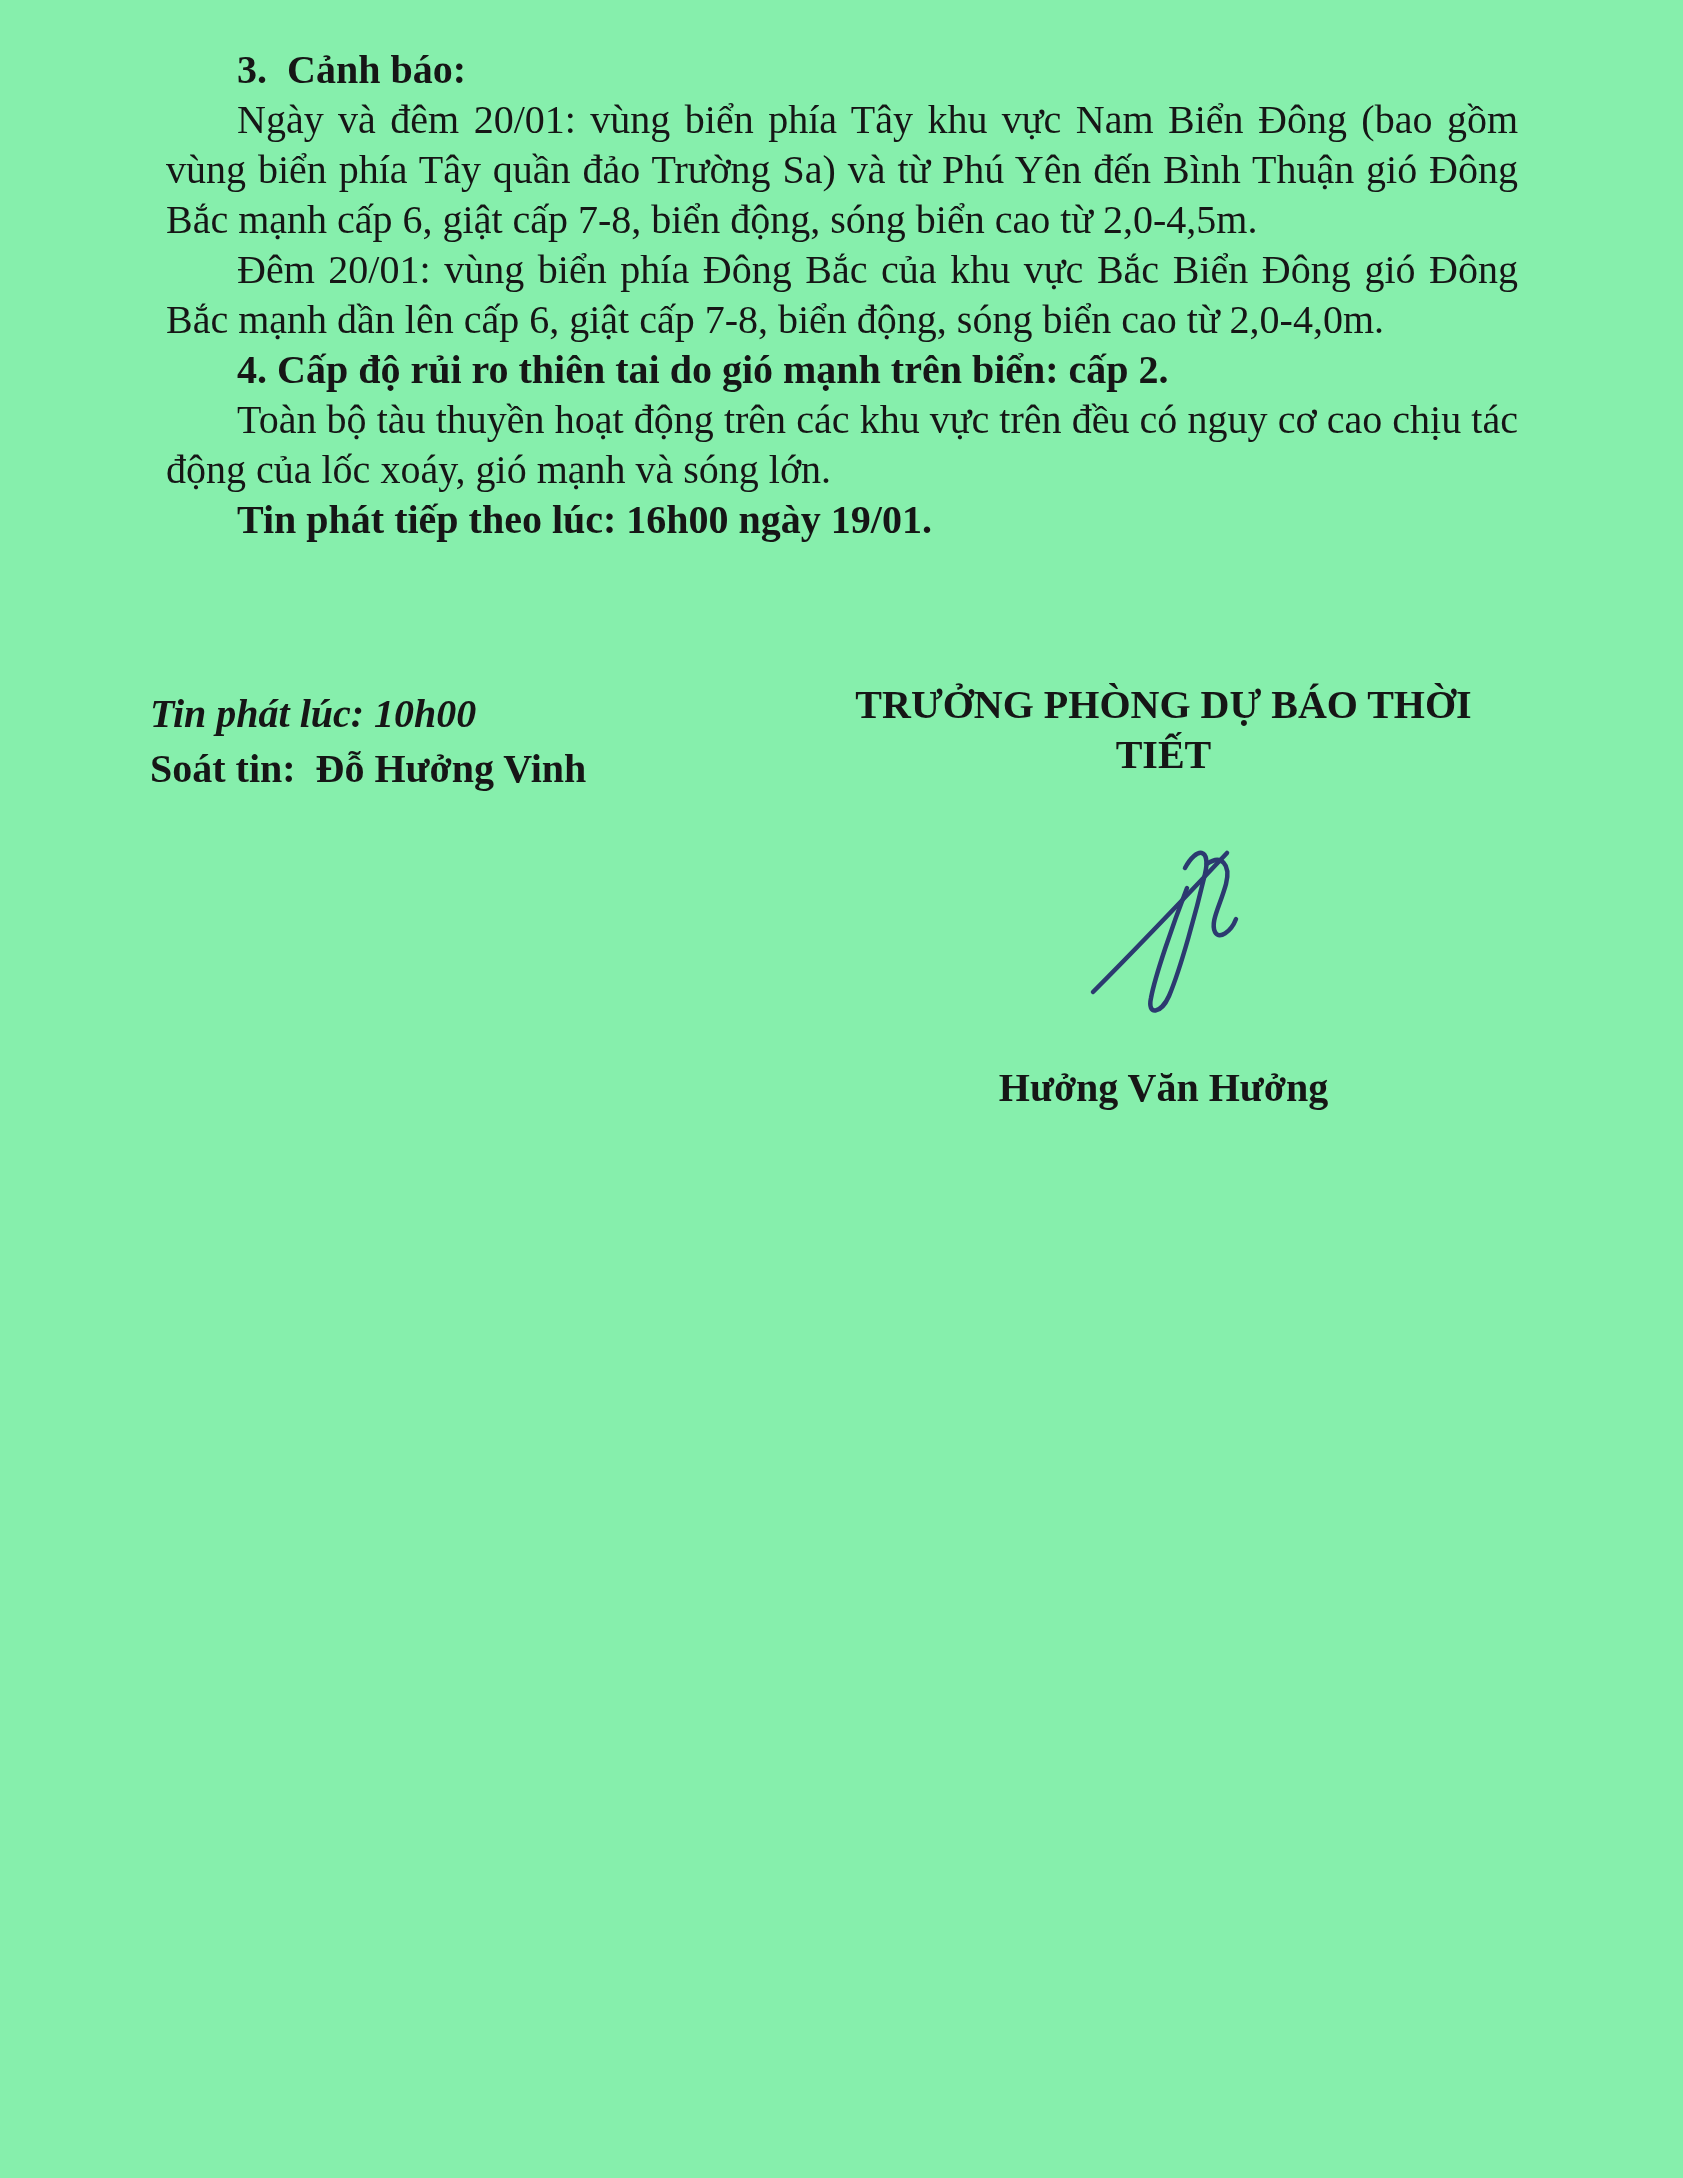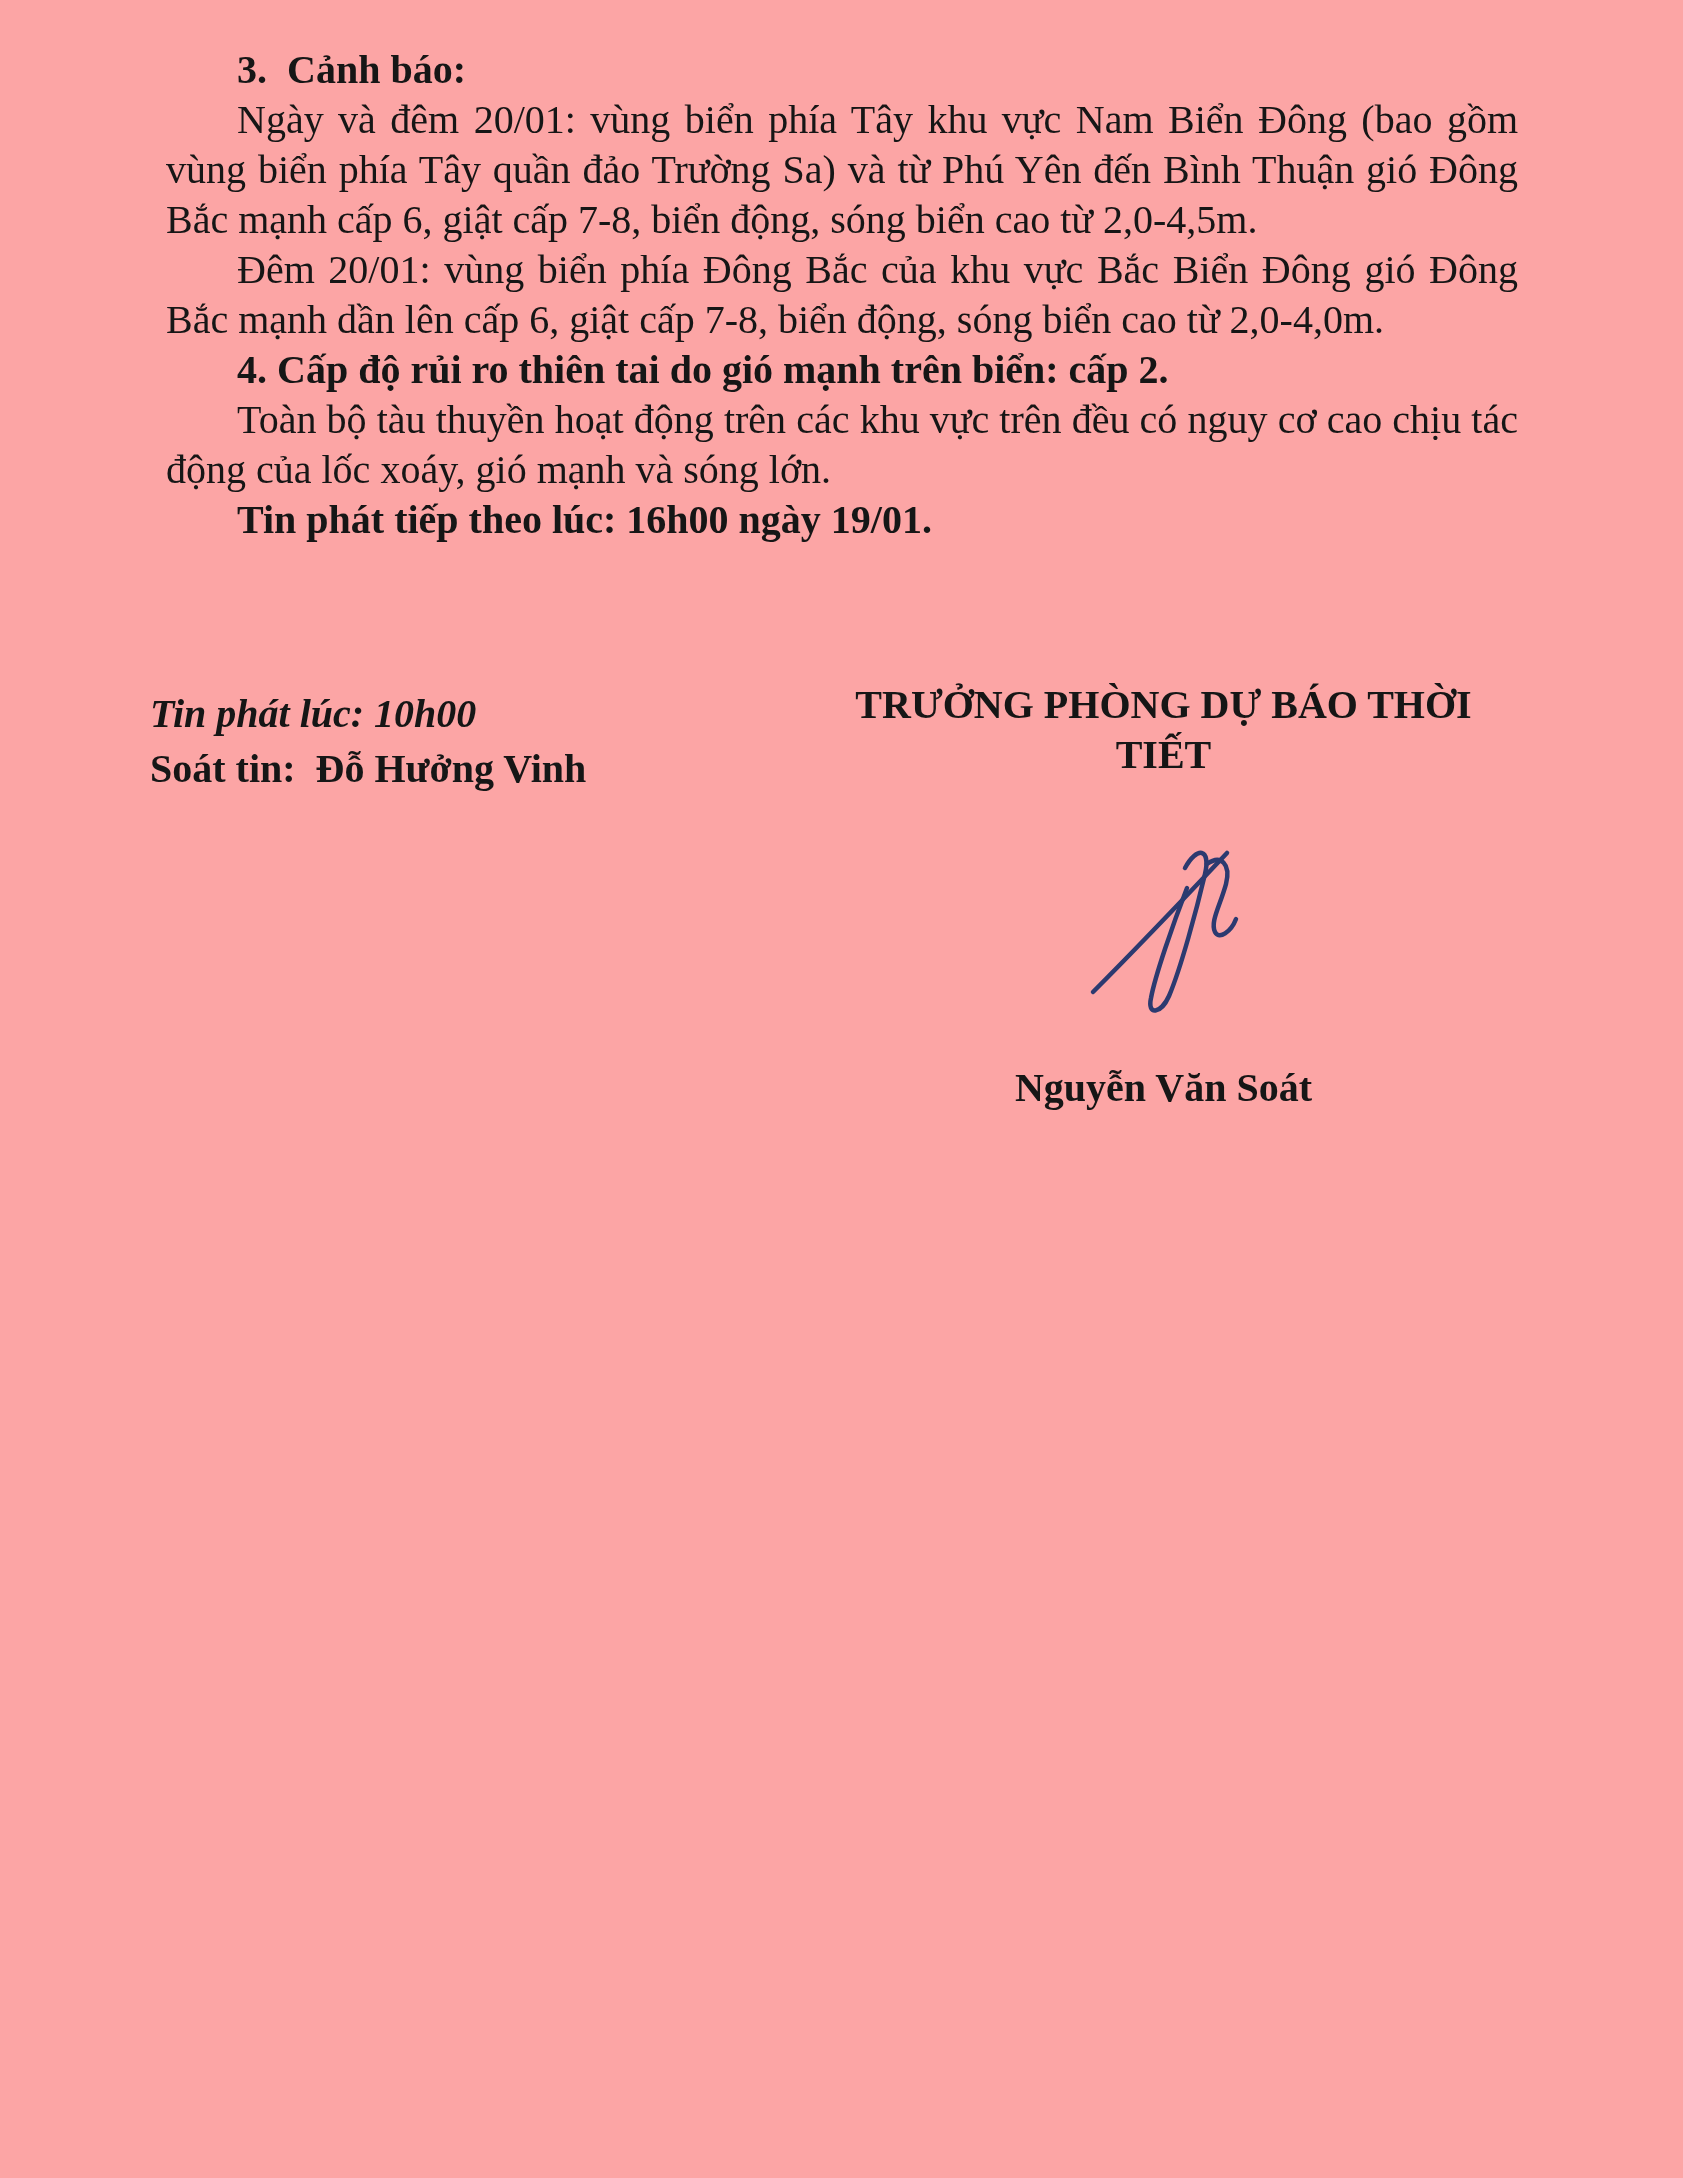--- a/index.html
+++ b/index.html
@@ -1,21 +1,21 @@
 <!DOCTYPE html>
 <html><head>
 <meta charset="utf-8">
 <style>
   * { margin: 0; padding: 0; box-sizing: border-box; }
   html, body { background: #ffffff; }
   .page {
     position: relative;
     width: 1683px;
     height: 2178px;
-    background: #fca5a5;
+    background: #86efac;
     font-family: "Liberation Serif", "DejaVu Serif", serif;
     font-size: 40px;
     line-height: 50px;
     color: #161616;
     overflow: hidden;
   }
   .content {
     position: absolute;
     left: 166px;
     top: 45px;
@@ -79,17 +79,17 @@
     <p class="prewrap">Soát tin:  Đỗ Hưởng Vinh</p>
   </div>
 
   <div class="signer">
     <p class="signer-title">TRƯỞNG PHÒNG DỰ BÁO THỜI TIẾT</p>
     <svg class="signature-svg" viewBox="0 0 150 180" xmlns="http://www.w3.org/2000/svg">
       <path d="M 4 152 C 42 114 104 49 138 13" stroke="#2c3a70"></path>
       <path d="M 96 28 C 108 6 122 8 116 34 C 108 68 92 128 80 156 C 72 174 58 176 62 158 C 66 136 84 84 98 48" stroke="#2c3a70"></path>
       <path d="M 118 24 C 132 14 142 24 137 44 C 131 66 121 82 126 92 C 130 100 142 92 147 79" stroke="#2c3a70"></path>
     </svg>
-    <p class="signer-name">Nguyễn Văn Soát</p>
+    <p class="signer-name">Hưởng Văn Hưởng</p>
   </div>
 
 </div>
 
 
 </body></html>

